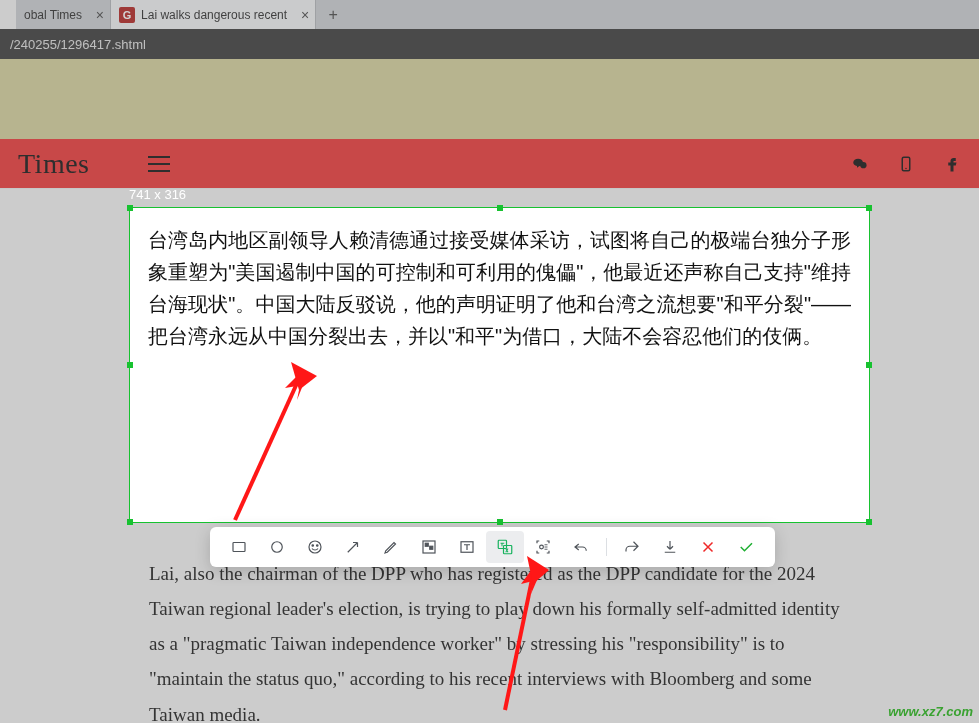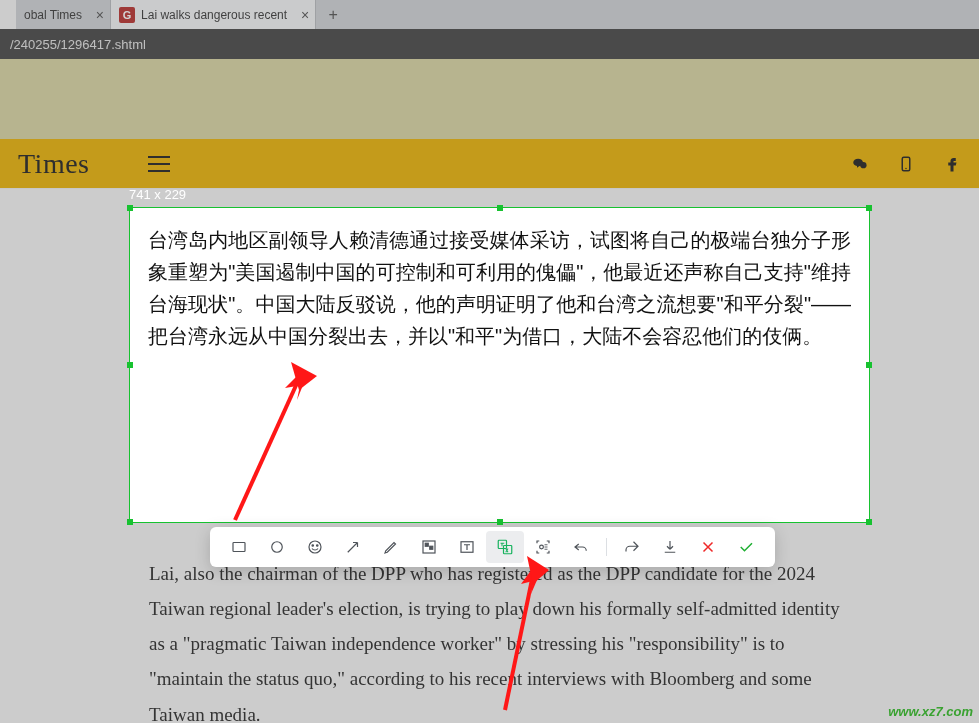--- a/index.html
+++ b/index.html
@@ -21,21 +21,21 @@
     .tab .label { white-space: nowrap; overflow: hidden; text-overflow: ellipsis; max-width: 160px; }
     .newtab { width: 34px; display: flex; align-items: center; justify-content: center; color: #555; font-size: 16px; }
 
     
     .urlbar { height: 30px; background: #474747; color: #e2e2e2; display: flex; align-items: center; padding: 0 10px; font-size: 13px; }
     .urlbar .text { white-space: nowrap; overflow: hidden; }
 
     
     .page { position: relative; background: #fff; }
     .band { height: 80px; background: #d8d5a3; }
-    .header { height: 50px; display: flex; align-items: center; padding: 12px 18px; background: #eab308; border-bottom: 1px solid #eee; gap: 40px; }
+    .header { height: 50px; display: flex; align-items: center; padding: 12px 18px; background: #ef4444; border-bottom: 1px solid #eee; gap: 40px; }
     .masthead { font-family: "Times New Roman", serif; font-size: 28px; letter-spacing: 0.5px; color: #222; }
     .hamburger { margin-left: 18px; width: 22px; height: 16px; position: relative; }
     .hamburger span, .hamburger::before, .hamburger::after { content: ""; position: absolute; left: 0; right: 0; height: 2px; background: #222; }
     .hamburger span { top: 7px; }
     .hamburger::before { top: 0; }
     .hamburger::after { bottom: 0; }
     .header-icons { margin-left: auto; display: flex; gap: 28px; align-items: center; color: #222; }
     .header-icons svg { width: 18px; height: 18px; display: block; }
 
     
@@ -119,21 +119,21 @@
   </div>
 </div>
 
 <div class="dim-overlay">
   <div class="dim-top"></div>
     <div class="dim-left"></div>
     <div class="dim-right"></div>
     <div class="dim-bottom"></div>
 </div>
 
-<div class="capture-label">741 x 229</div>
+<div class="capture-label">741 x 316</div>
 
 <div class="capture">
   <div class="capture-handle h-tl"></div>
   <div class="capture-handle h-tr"></div>
   <div class="capture-handle h-bl"></div>
   <div class="capture-handle h-br"></div>
   <div class="capture-handle h-tm"></div>
   <div class="capture-handle h-bm"></div>
   <div class="capture-handle h-lm"></div>
   <div class="capture-handle h-rm"></div>

